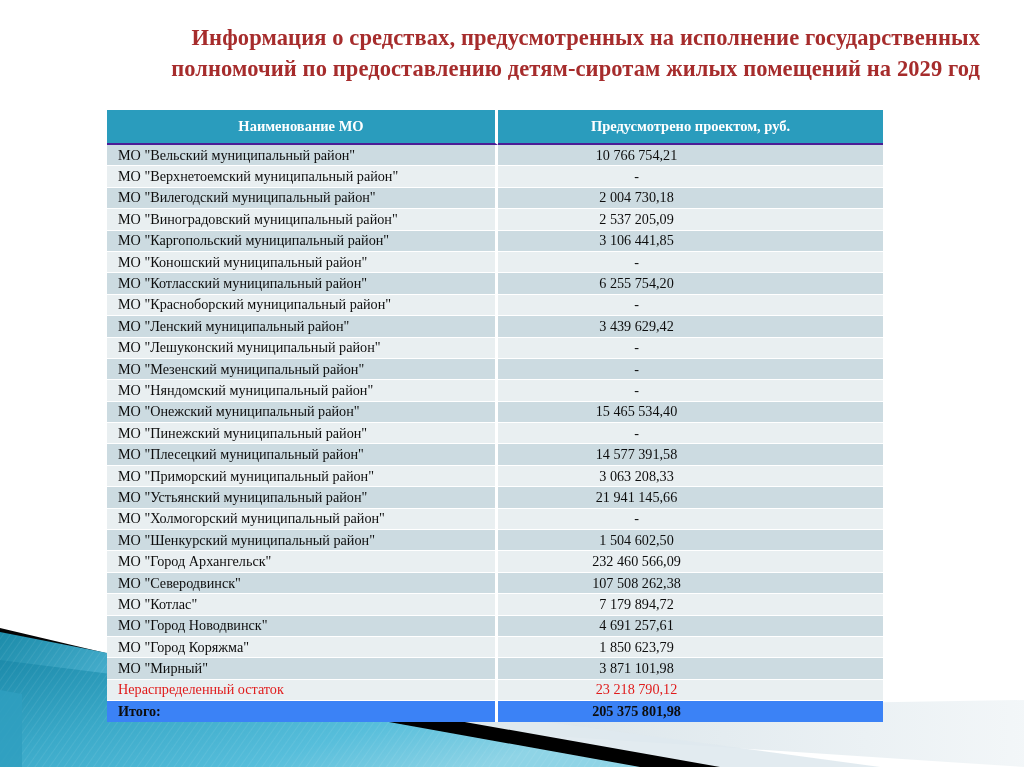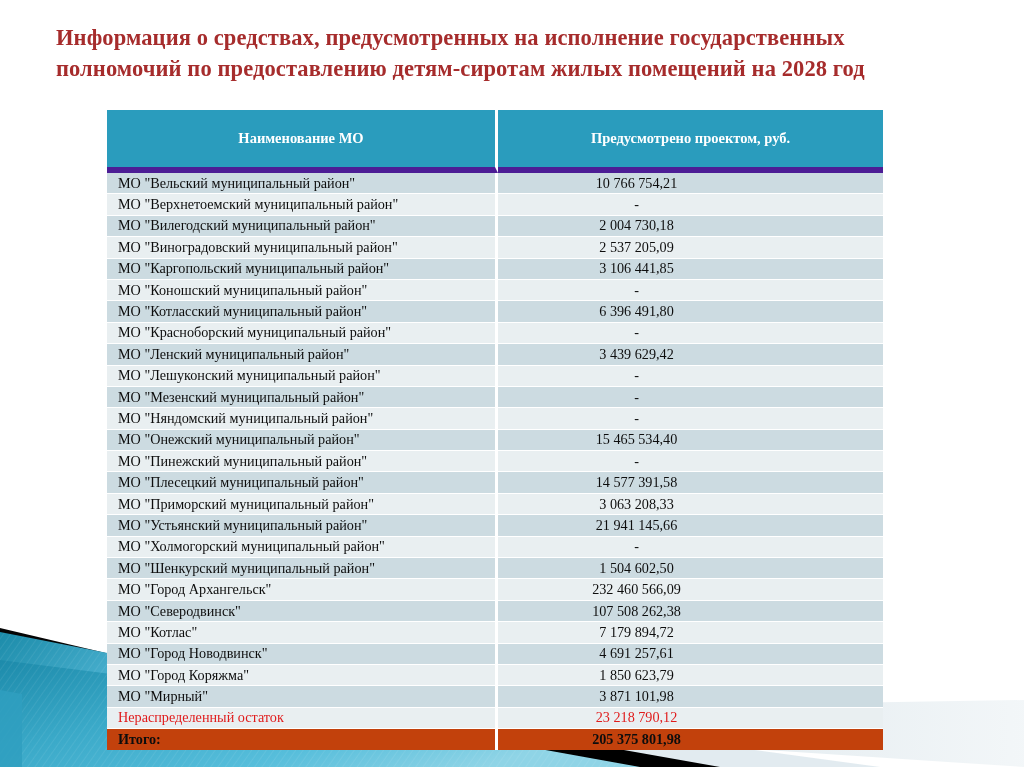--- a/index.html
+++ b/index.html
@@ -20,24 +20,24 @@
     position: absolute;
     left: 0; top: 0;
     width: 1024px; height: 767px;
     pointer-events: none;
     z-index: 0;
   }
 
   
   #title-block {
     position: absolute;
-    left: 56px;
+    left: 36px;
     top: 22px;
     width: 944px;
-    text-align: left;
+    text-align: right;
     z-index: 3;
   }
   #title-block .title-line {
     color: #a62c2c;
     font-family: "Liberation Serif", "DejaVu Serif", serif;
     font-weight: bold;
     font-size: 22.5px;
     line-height: 31px;
     letter-spacing: 0.1px;
     white-space: nowrap;
@@ -61,22 +61,22 @@
   table.data-table col.col-value { width: 385px; }
 
   thead th {
     background: #2a9cbd;
     color: #ffffff;
     font-weight: bold;
     font-size: 14.5px;
     height: 33px;
     text-align: center;
     vertical-align: middle;
-    padding: 12px;
-    border-bottom: 6px solid #4c1d95;
+    padding: 0;
+    border-bottom: 2px solid #4c1d95;
   }
   thead th.th-name { border-right: 3px solid #ffffff; }
 
   tbody td {
     height: 20.4px;
     font-size: 14.2px;
     color: #0d0d0d;
     padding: 0;
     vertical-align: middle;
     border-bottom: 1.6px solid #ffffff;
@@ -91,21 +91,21 @@
     padding-right: 108px;
   }
 
   tbody tr.row-odd td  { background: #ccdbe1; }
   tbody tr.row-even td { background: #e9eff1; }
 
   tbody tr.row-highlight td.cell-name,
   tbody tr.row-highlight td.cell-value { color: #e01b1b; }
 
   tbody tr.row-total td {
-    background: #c2410c;
+    background: #3b82f6;
     font-weight: bold;
     border-bottom: none;
   }
 </style>
 </head>
 <body>
 
 <svg id="deco-layer" viewBox="0 0 1024 767" width="1024" height="767" xmlns="http://www.w3.org/2000/svg">
   <defs>
     <linearGradient id="tealGrad" x1="0" y1="0" x2="1" y2="0.55">
@@ -140,21 +140,21 @@
   <polygon points="0,652 640,767 0,767" fill="url(#diagTex)"></polygon>
 
   <polygon points="0,632 318,694 318,700 0,660" fill="url(#tealGrad2)"></polygon>
   <polygon points="0,632 318,694 318,700 0,660" fill="url(#diagTex)"></polygon>
 
   <polygon points="0,690 22,694 22,767 0,767" fill="#2f9fc0" opacity="0.85"></polygon>
 </svg>
 
 <div id="title-block">
   <div class="title-line">Информация о средствах, предусмотренных на исполнение государственных</div>
-  <div class="title-line">полномочий по предоставлению детям-сиротам жилых помещений на 2028 год</div>
+  <div class="title-line">полномочий по предоставлению детям-сиротам жилых помещений на 2029 год</div>
 </div>
 
 <div id="table-wrap">
   <table class="data-table">
     <colgroup>
       <col class="col-name">
       <col class="col-value">
     </colgroup>
     <thead>
       <tr>
@@ -182,21 +182,21 @@
         <tr class="row-odd">
           <td class="cell-name">МО "Каргопольский муниципальный район"</td>
           <td class="cell-value">3 106 441,85</td>
         </tr>
         <tr class="row-even">
           <td class="cell-name">МО "Коношский муниципальный район"</td>
           <td class="cell-value">-</td>
         </tr>
         <tr class="row-odd">
           <td class="cell-name">МО "Котласский муниципальный район"</td>
-          <td class="cell-value">6 396 491,80</td>
+          <td class="cell-value">6 255 754,20</td>
         </tr>
         <tr class="row-even">
           <td class="cell-name">МО "Красноборский муниципальный район"</td>
           <td class="cell-value">-</td>
         </tr>
         <tr class="row-odd">
           <td class="cell-name">МО "Ленский муниципальный район"</td>
           <td class="cell-value">3 439 629,42</td>
         </tr>
         <tr class="row-even">

